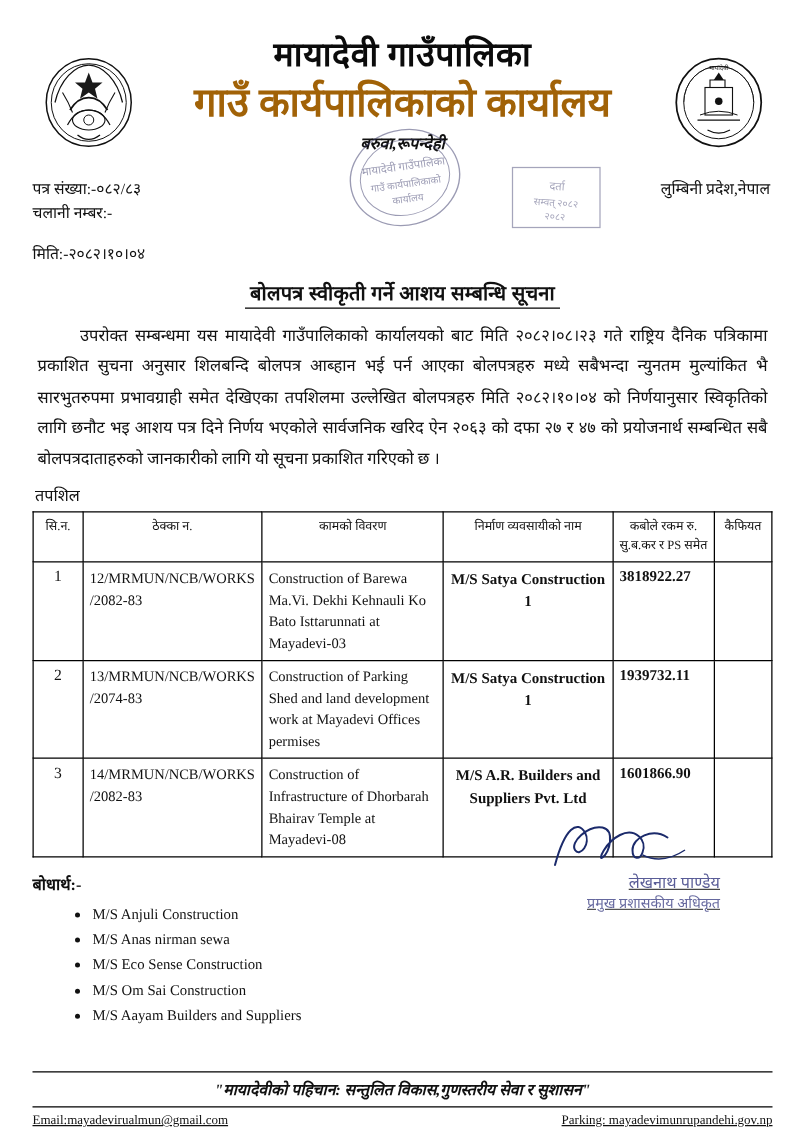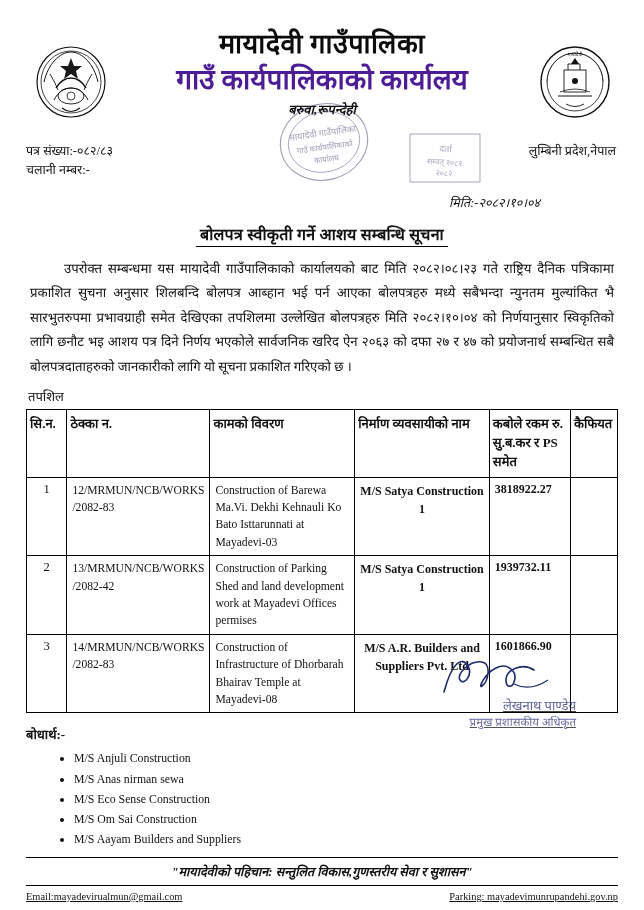--- a/index.html
+++ b/index.html
@@ -45,24 +45,24 @@
   .org-title {
     font-family: "Liberation Serif", serif;
     font-size: 27px;
     font-weight: bold;
     letter-spacing: 0.5px;
     line-height: 1.25;
     color: #0b0b0b;
   }
   .org-subtitle {
     font-family: "Liberation Serif", serif;
-    font-size: 28px;
+    font-size: 32px;
     font-weight: bold;
     line-height: 1.3;
-    color: #4c1d95;
+    color: #a16207;
   }
   .org-place {
     font-family: "Liberation Serif", serif;
     font-size: 13px;
     font-weight: bold;
     margin-top: 2px;
     color: #111;
     font-style: italic;
   }
 
@@ -79,25 +79,23 @@
     top: 0;
     line-height: 1.55;
   }
   .ref-right {
     position: absolute;
     right: 2px;
     top: 0;
     font-size: 12.5px;
   }
   .date-line {
-    text-align: right;
     font-size: 12.5px;
     margin-top: 6px;
     padding-right: 78px;
-    font-style: italic;
   }
 
   
   .seal {
     position: absolute;
     left: 268px;
     top: 92px;
     width: 112px;
     height: 100px;
     opacity: 0.5;
@@ -151,23 +149,23 @@
     width: 100%;
     margin-top: 4px;
     font-family: "Liberation Serif", serif;
   }
   table.bid th, table.bid td {
     border: 1px solid #000;
     vertical-align: top;
     padding: 4px 5px;
   }
   table.bid thead th {
-    text-align: left;
-    font-size: 13px;
-    font-weight: bold;
+    text-align: center;
+    font-size: 10px;
+    font-weight: normal;
     line-height: 1.45;
     padding: 5px 3px;
   }
   .c-sn   { width: 7%;  text-align: center; font-size: 12.5px; padding-top: 6px; }
   .c-cont { width: 21%; font-size: 11.6px; line-height: 1.5; }
   .c-desc { width: 26%; font-size: 11.6px; line-height: 1.5; }
   .c-firm { width: 24%; font-size: 12px; font-weight: bold; text-align: center; line-height: 1.5; }
   .c-amt  { width: 14%; font-size: 12px; font-weight: bold; }
   .c-rem  { width: 8%; }
   td.c-sn { font-weight: normal; }
@@ -339,21 +337,21 @@
       <tr class="row-tall">
         <td class="c-sn">1</td>
         <td class="c-cont">12/MRMUN/NCB/WORKS /2082-83</td>
         <td class="c-desc">Construction of Barewa Ma.Vi. Dekhi Kehnauli Ko Bato Isttarunnati at Mayadevi-03</td>
         <td class="c-firm">M/S Satya Construction 1</td>
         <td class="c-amt">3818922.27</td>
         <td class="c-rem"></td>
       </tr>
       <tr class="row-tall">
         <td class="c-sn">2</td>
-        <td class="c-cont">13/MRMUN/NCB/WORKS /2082-42</td>
+        <td class="c-cont">13/MRMUN/NCB/WORKS /2074-83</td>
         <td class="c-desc">Construction of Parking Shed and land development work at Mayadevi Offices permises</td>
         <td class="c-firm">M/S Satya Construction 1</td>
         <td class="c-amt">1939732.11</td>
         <td class="c-rem"></td>
       </tr>
       <tr class="row-tall">
         <td class="c-sn">3</td>
         <td class="c-cont">14/MRMUN/NCB/WORKS /2082-83</td>
         <td class="c-desc">Construction of Infrastructure of Dhorbarah Bhairav Temple at Mayadevi-08</td>
         <td class="c-firm">M/S A.R. Builders and Suppliers Pvt. Ltd</td>

